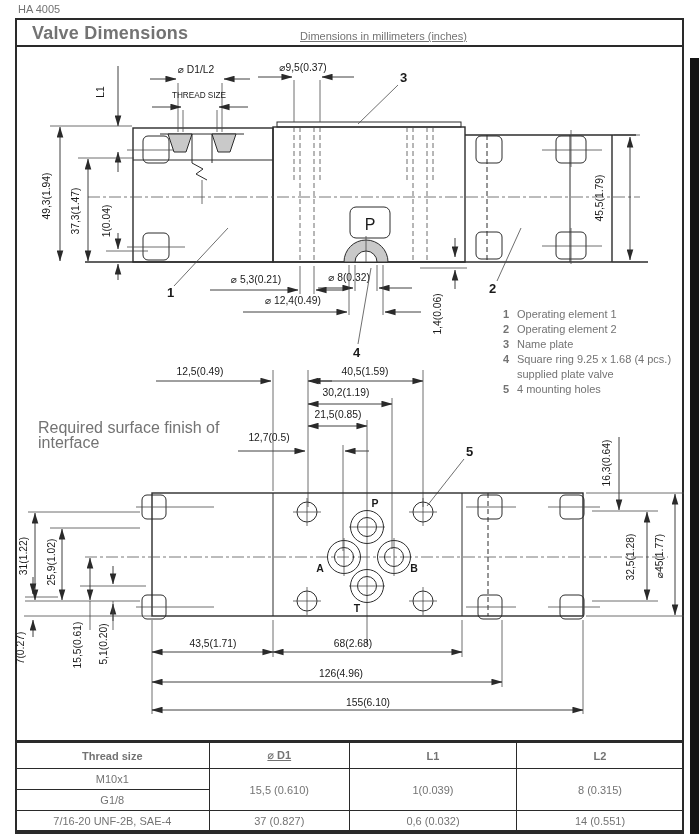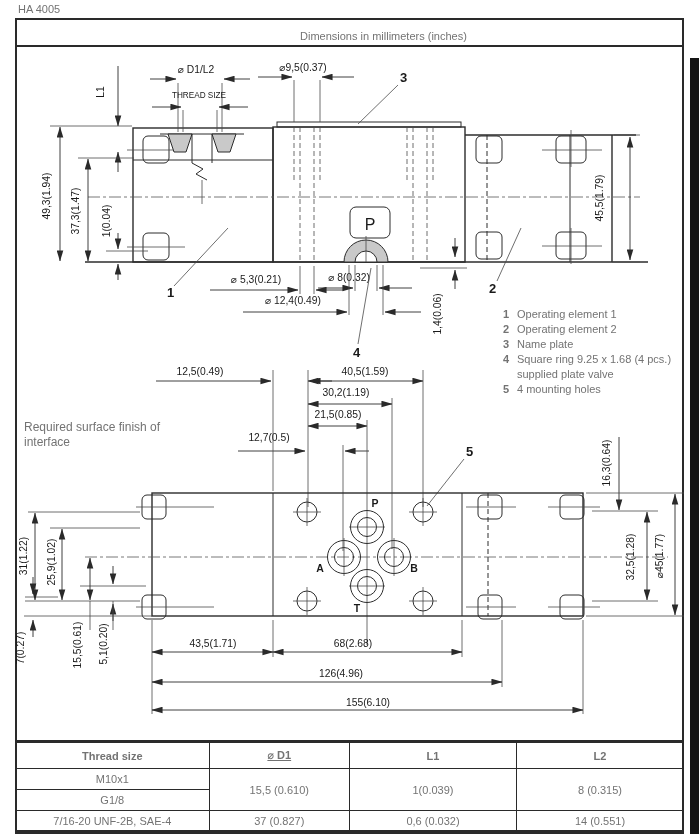--- a/index.html
+++ b/index.html
@@ -2,21 +2,21 @@
 <html><head>
 <meta charset="utf-8">
 <style>
   html,body{margin:0;padding:0;background:#e8e8e8;}
   #page{position:relative;width:699px;height:834px;background:#ffffff;
         font-family:"Liberation Sans","DejaVu Sans",sans-serif;color:#737373;overflow:hidden;}
   .abs{position:absolute;}
   #doc-code{left:18px;top:3px;font-size:11px;}
   #content-box{left:15px;top:18px;width:665px;height:810px;border:2px solid #2a2a2a;}
   #page-title{left:32px;top:23px;font-size:18px;font-weight:bold;letter-spacing:.2px;}
-  #subtitle{left:300px;top:30px;font-size:11px;}
+  #subtitle{left:300px;top:30px;font-size:11px;text-decoration:underline;}
   #title-rule{left:15px;top:45px;width:669px;height:2px;background:#2a2a2a;}
   #edge-bar{left:690px;top:58px;width:9px;height:776px;background:#141414;}
 
   
   #drawing{left:0;top:0;}
   svg text{fill:#1a1a1a;font-family:"Liberation Sans","DejaVu Sans",sans-serif;}
   .dt{font-size:10.3px;}
   .dts{font-size:8.2px;}
   .co{font-size:13px;font-weight:bold;}
   .pt{font-size:10.5px;font-weight:bold;}
@@ -28,38 +28,39 @@
   .cl{stroke:#555;stroke-width:.8;stroke-dasharray:12 3 3 3;fill:none;}
   .dim{stroke:#2a2a2a;stroke-width:.9;fill:none;}
   .gry{fill:#c9c9c9;stroke:#2c2c2c;stroke-width:1;}
   .wht{fill:#ffffff;stroke:#2c2c2c;stroke-width:1;}
 
   
   #legend{left:503px;top:307px;font-size:11px;line-height:15px;}
   .leg-row{display:flex;}
   .leg-num{font-weight:bold;width:14px;flex:none;}
   
-  #surface-note{left:24px;top:420px;font-size:12px;line-height:15px;}
+  #surface-note{left:38px;top:420px;font-size:16px;line-height:15px;}
 
   
   #dim-table{left:15px;top:740px;width:669px;border-collapse:collapse;table-layout:fixed;
              border-top:3px solid #2a2a2a;border-bottom:3px solid #2a2a2a;}
   #dim-table th,#dim-table td{border:1px solid #2a2a2a;font-size:11px;text-align:center;
              font-weight:normal;padding:0;}
   #dim-table th{font-weight:bold;height:25px;}
   #dim-table td{height:20px;}
   .c1{width:29%;}.c2{width:21%;text-decoration:underline;}.c3{width:25%;}.c4{width:25%;}
 </style>
 </head>
 <body>
 
 <div id="page">
 
   <div class="abs" id="doc-code">HA 4005</div>
   <div class="abs" id="content-box"></div>
+  <div class="abs" id="page-title">Valve Dimensions</div>
   <div class="abs" id="subtitle">Dimensions in millimeters (inches)</div>
   <div class="abs" id="title-rule"></div>
 
   <svg class="abs" id="drawing" width="699" height="834" viewBox="0 0 699 834">
     <defs>
       <marker id="arr" viewBox="0 0 10 6" refX="9.6" refY="3" markerUnits="userSpaceOnUse" markerWidth="11" markerHeight="7" orient="auto-start-reverse">
         <path d="M0 0 L10 3 L0 6 z" fill="#2a2a2a"></path>
       </marker>
     </defs>
 

